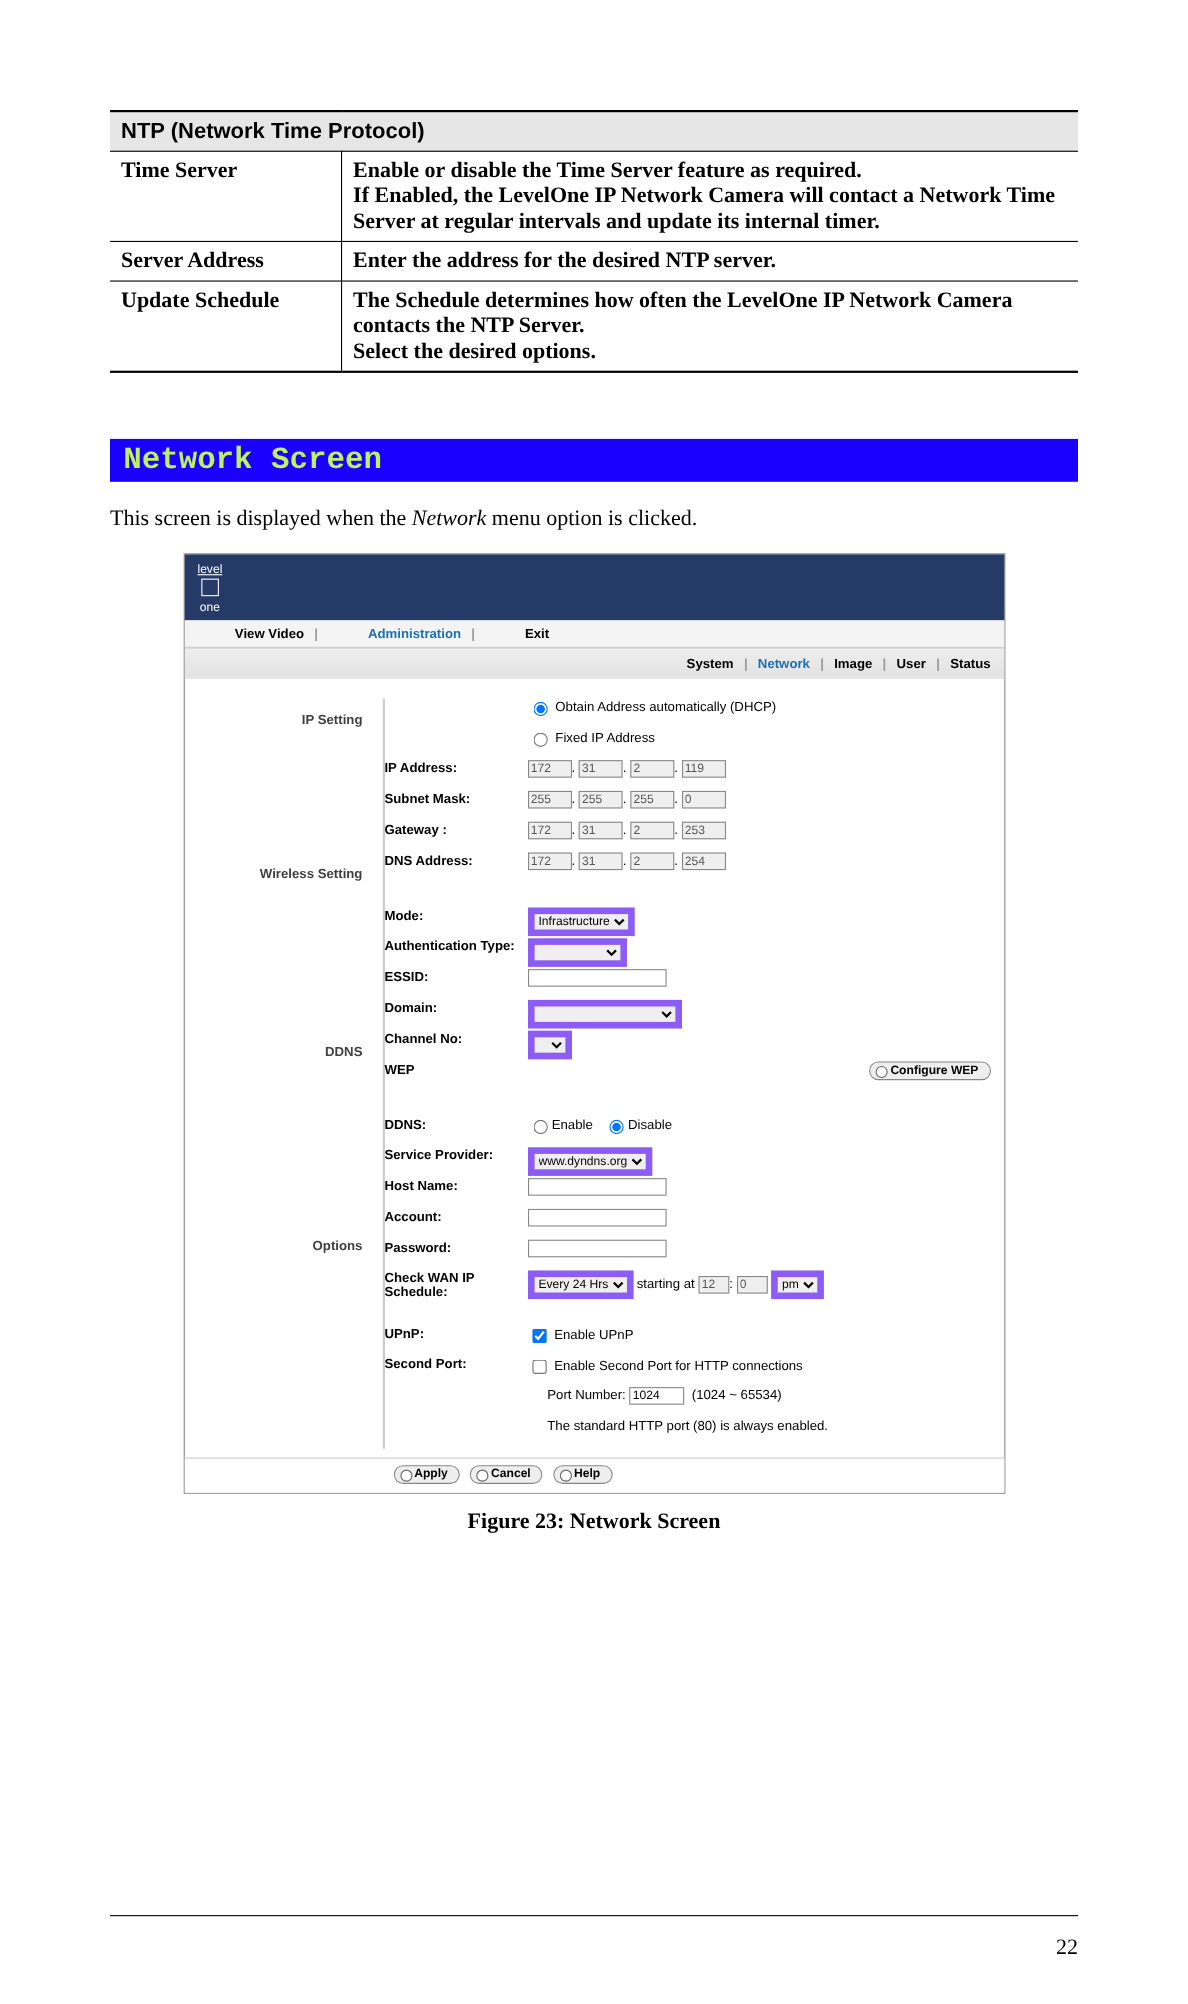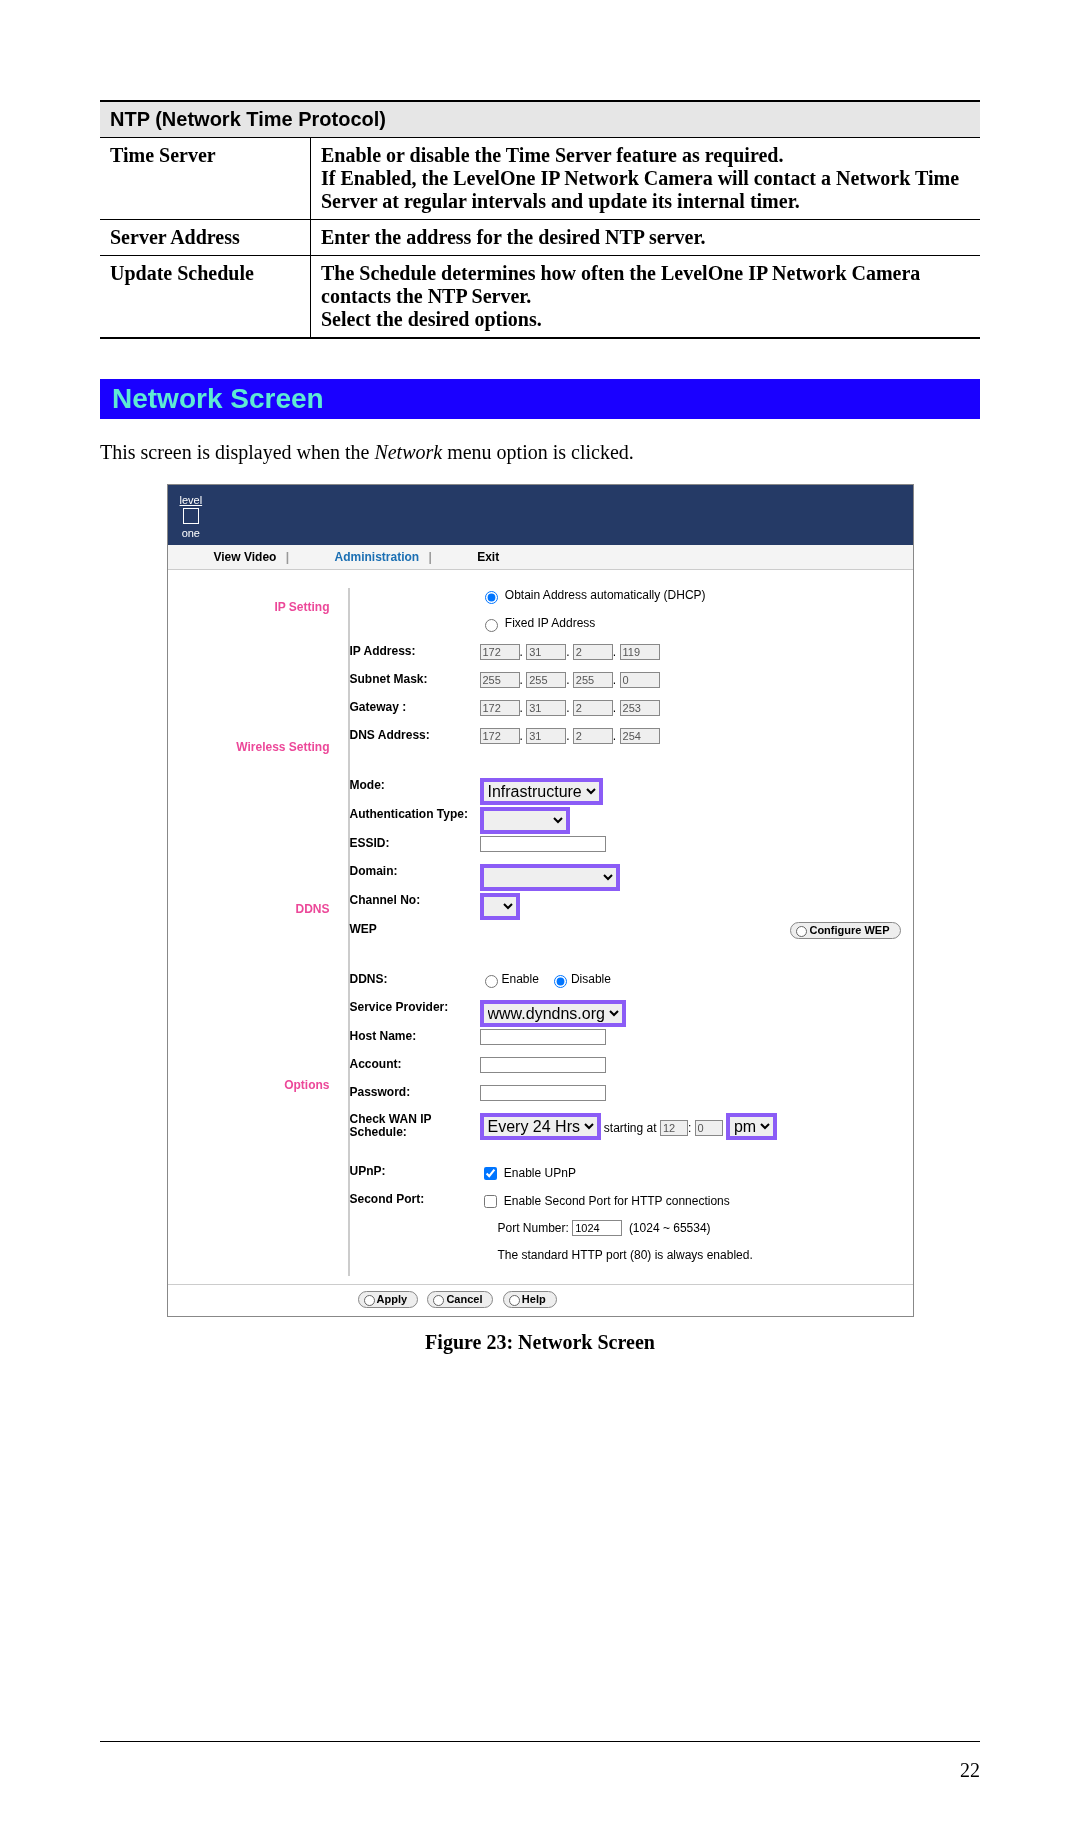--- a/index.html
+++ b/index.html
@@ -39,24 +39,24 @@
     font-weight: bold;
   }
   table.ntp tr:last-child td { border-bottom: 2px solid #000; }
   table.ntp td.label {
     font-weight: bold;
     width: 190px;
     border-right: 1px solid #000;
   }
 
   .section-title {
-    margin-top: 40px;
+    margin-top: 60px;
     background: #1a00ff;
-    color: #5eead4;
-    font-family: Liberation Sans, sans-serif;
+    color: #bef264;
+    font-family: Liberation Mono, monospace;
     font-weight: bold;
     font-size: 28px;
     padding: 4px 12px;
   }
   .section-intro {
     font-size: 20px;
     margin: 22px 0 20px 0;
   }
   .section-intro em { font-style: italic; }
 
@@ -114,27 +114,27 @@
   }
   .nav2 span { color:#000; }
   .nav2 .active { color:#1b6fb3; }
   .nav2 .sep { margin:0 6px; color:#999; }
 
   .shot-body {
     display: flex;
     padding: 18px 12px 8px 12px;
   }
   .leftcol { width: 170px; text-align: right; border-right: 2px solid #ccc; padding-right: 18px; box-sizing: border-box; }
-  .cat { color:#ec4899; font-weight:bold; margin-top: 0; }
+  .cat { color:#404040; font-weight:bold; margin-top: 0; }
   .row { display:flex; align-items:flex-start; min-height:26px; margin-bottom:2px; }
   .lbl { width:130px; font-weight:bold; font-size:12px; }
   .val { flex:1; }
   input.ip { width:34px; font-size:11px; padding:1px 2px; border:1px solid #888; background:#efefef; color:#555;}
   input.txt { width:120px; font-size:11px; padding:1px 2px; border:1px solid #888; }
-  select.sel { font-size:16px; border:4px solid #8b5cf6; background:#efefef; }
+  select.sel { font-size:11px; border:6px solid #8b5cf6; background:#efefef; }
   .radio, .check { vertical-align:middle; margin-right:4px; }
   .pillbtn {
     display:inline-block; border:1px solid #888; border-radius:10px;
     padding:1px 10px 2px 18px; font-weight:bold; font-size:11px;
     background:#eee; position:relative;
   }
   .pillbtn::before {
     content:""; position:absolute; left:5px; top:3px; width:9px; height:9px;
     border:1px solid #666; border-radius:50%; background:#fff;
   }
@@ -208,20 +208,31 @@
     </div>
 
     <div class="nav1">
       <a>View Video</a>
       <span class="sep">|</span>
       <a class="admin">Administration</a>
       <span class="sep">|</span>
       <a>Exit</a>
     </div>
 
+    <div class="nav2">
+      <span>System</span>
+      <span class="sep">|</span>
+      <span class="active">Network</span>
+      <span class="sep">|</span>
+      <span>Image</span>
+      <span class="sep">|</span>
+      <span>User</span>
+      <span class="sep">|</span>
+      <span>Status</span>
+    </div>
 
     <div class="shot-body">
 
       <div class="leftcol">
         <div class="cat" style="margin-top:12px">IP Setting</div>
         <div class="spacer-large"></div>
         <div class="spacer-large"></div>
         <div class="cat">Wireless Setting</div>
         <div class="spacer-large"></div>
         <div class="spacer-large"></div>

